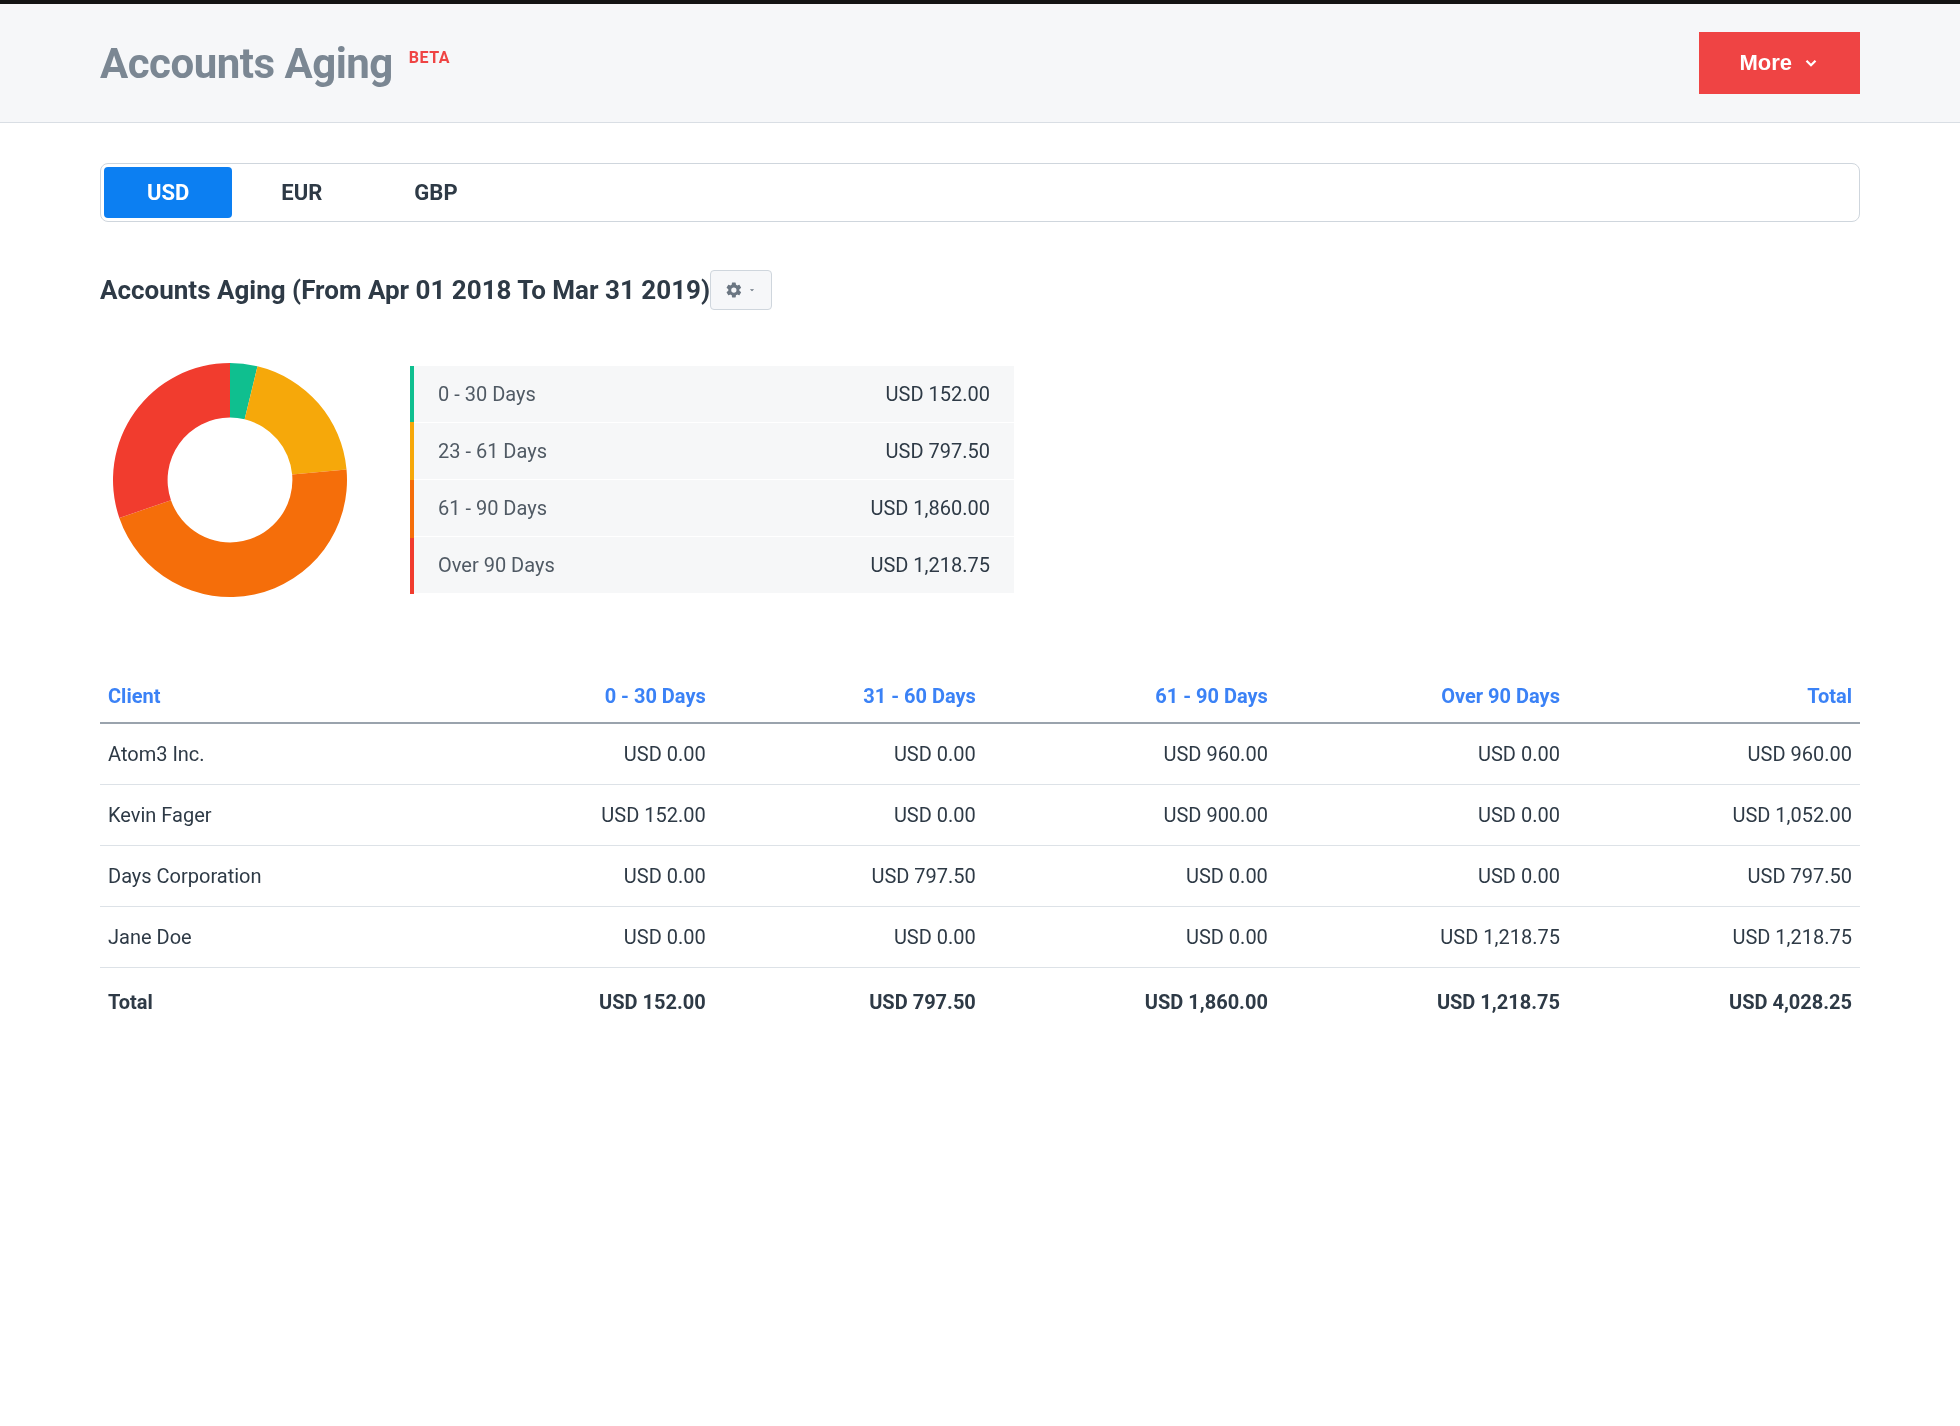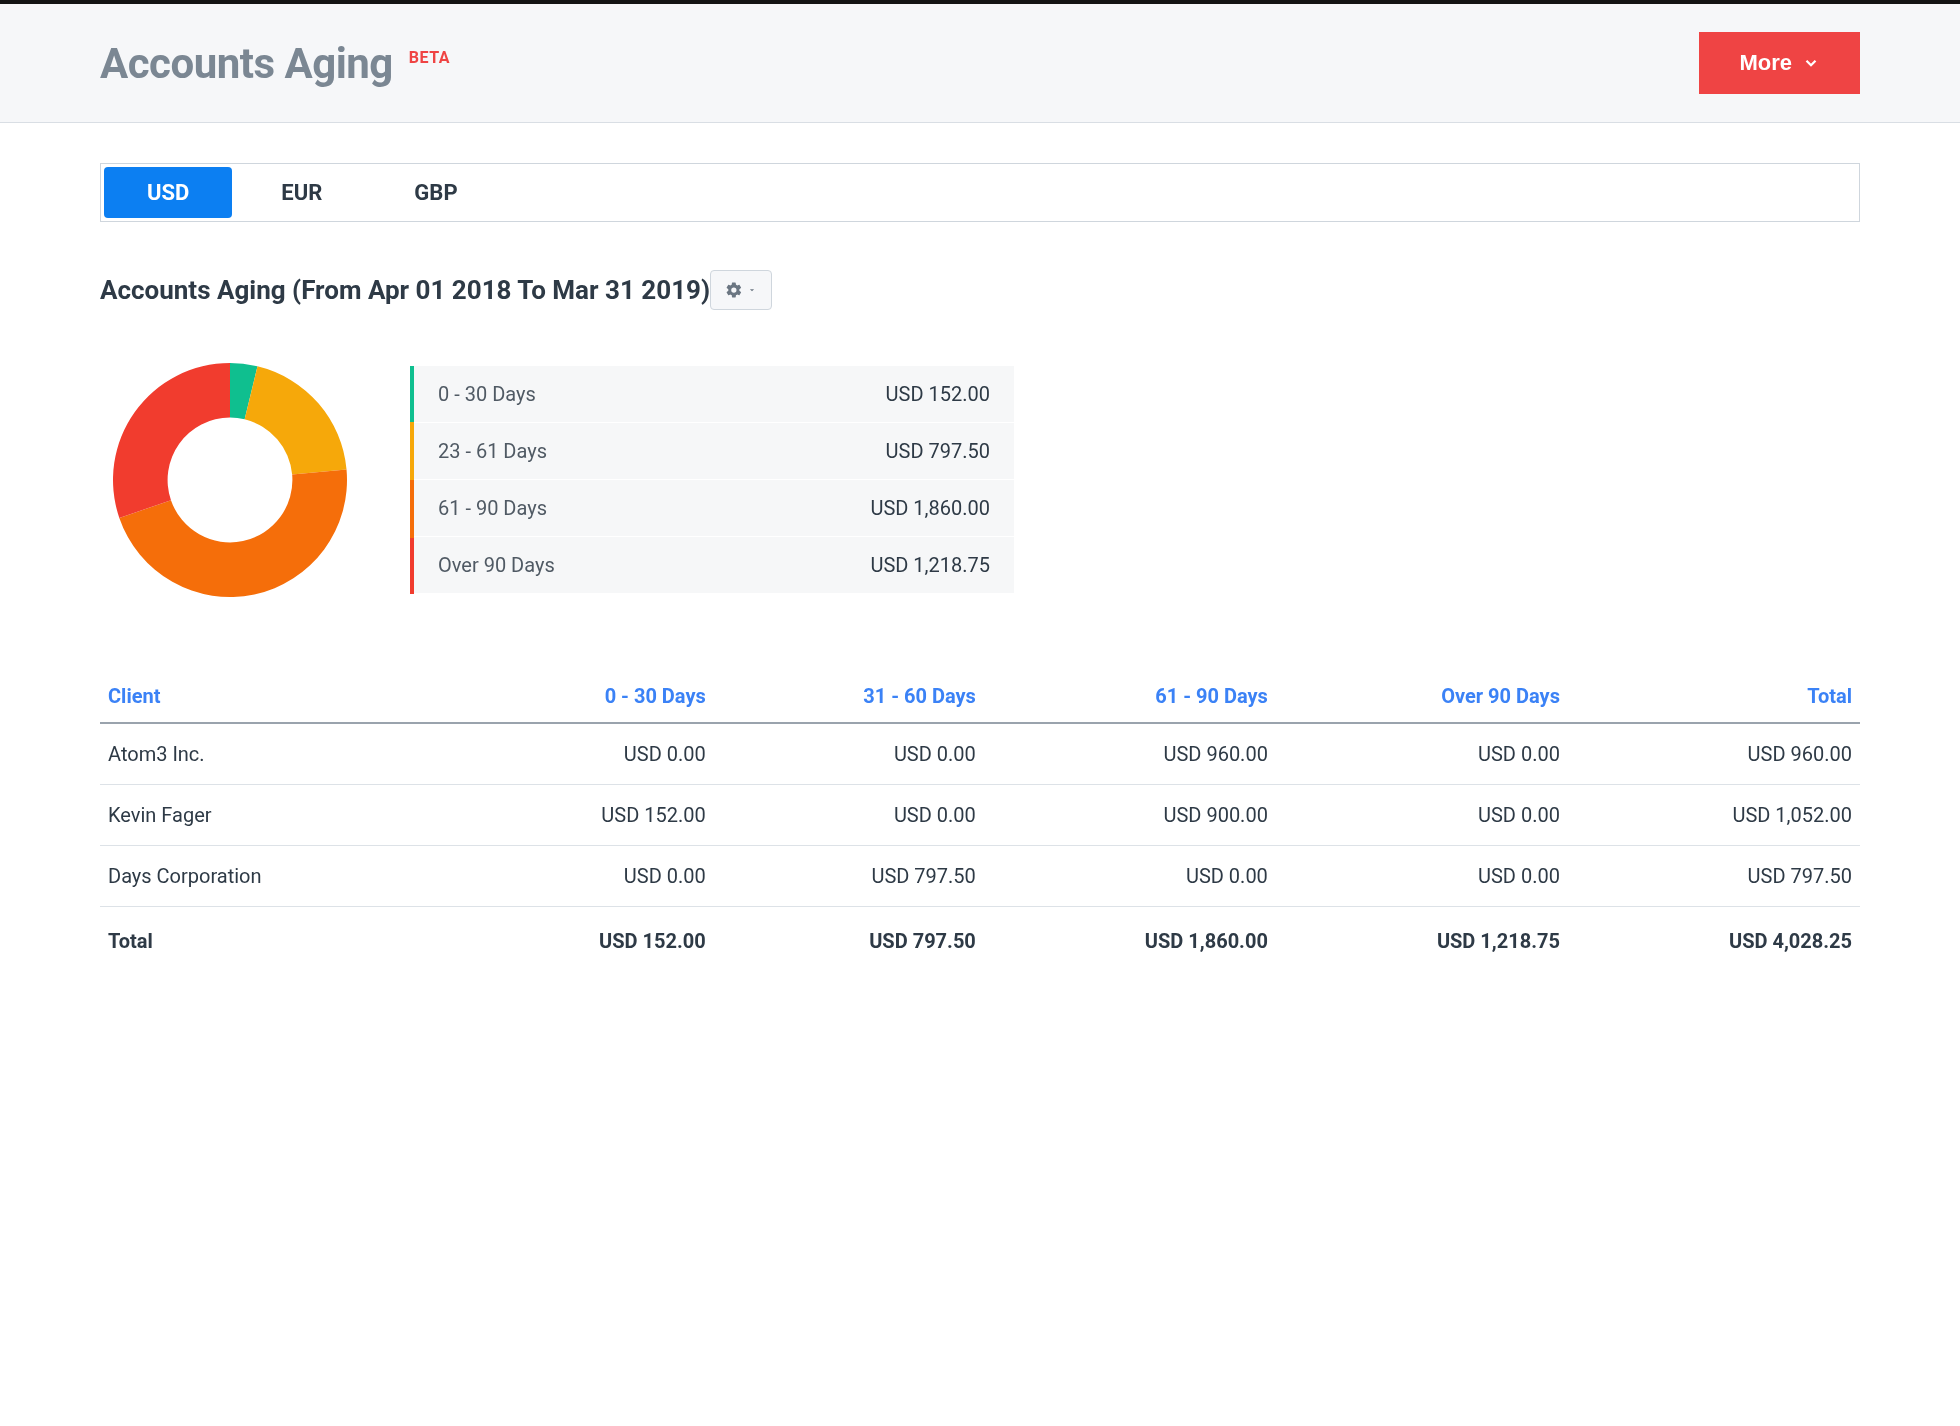--- a/index.html
+++ b/index.html
@@ -46,21 +46,21 @@
     align-items: center;
     gap: 10px;
   }
   .more-btn svg { width: 18px; height: 18px; }
   .content {
     padding: 40px 100px 60px 100px;
   }
   .tab-bar {
     display: flex;
     border: 1px solid #cfd6dd;
-    border-radius: 0;
+    border-radius: 8px;
     overflow: hidden;
     margin-bottom: 48px;
   }
   .tab {
     padding: 16px 46px;
     font-size: 22px;
     font-weight: 700;
     color: #2e3a46;
     cursor: pointer;
   }
@@ -237,20 +237,28 @@
           <td>USD 1,052.00</td>
         </tr>
         <tr>
           <td>Days Corporation</td>
           <td>USD 0.00</td>
           <td>USD 797.50</td>
           <td>USD 0.00</td>
           <td>USD 0.00</td>
           <td>USD 797.50</td>
         </tr>
+        <tr>
+          <td>Jane Doe</td>
+          <td>USD 0.00</td>
+          <td>USD 0.00</td>
+          <td>USD 0.00</td>
+          <td>USD 1,218.75</td>
+          <td>USD 1,218.75</td>
+        </tr>
         <tr class="total-row">
           <td>Total</td>
           <td>USD 152.00</td>
           <td>USD 797.50</td>
           <td>USD 1,860.00</td>
           <td>USD 1,218.75</td>
           <td>USD 4,028.25</td>
         </tr>
       </tbody>
   </table>

